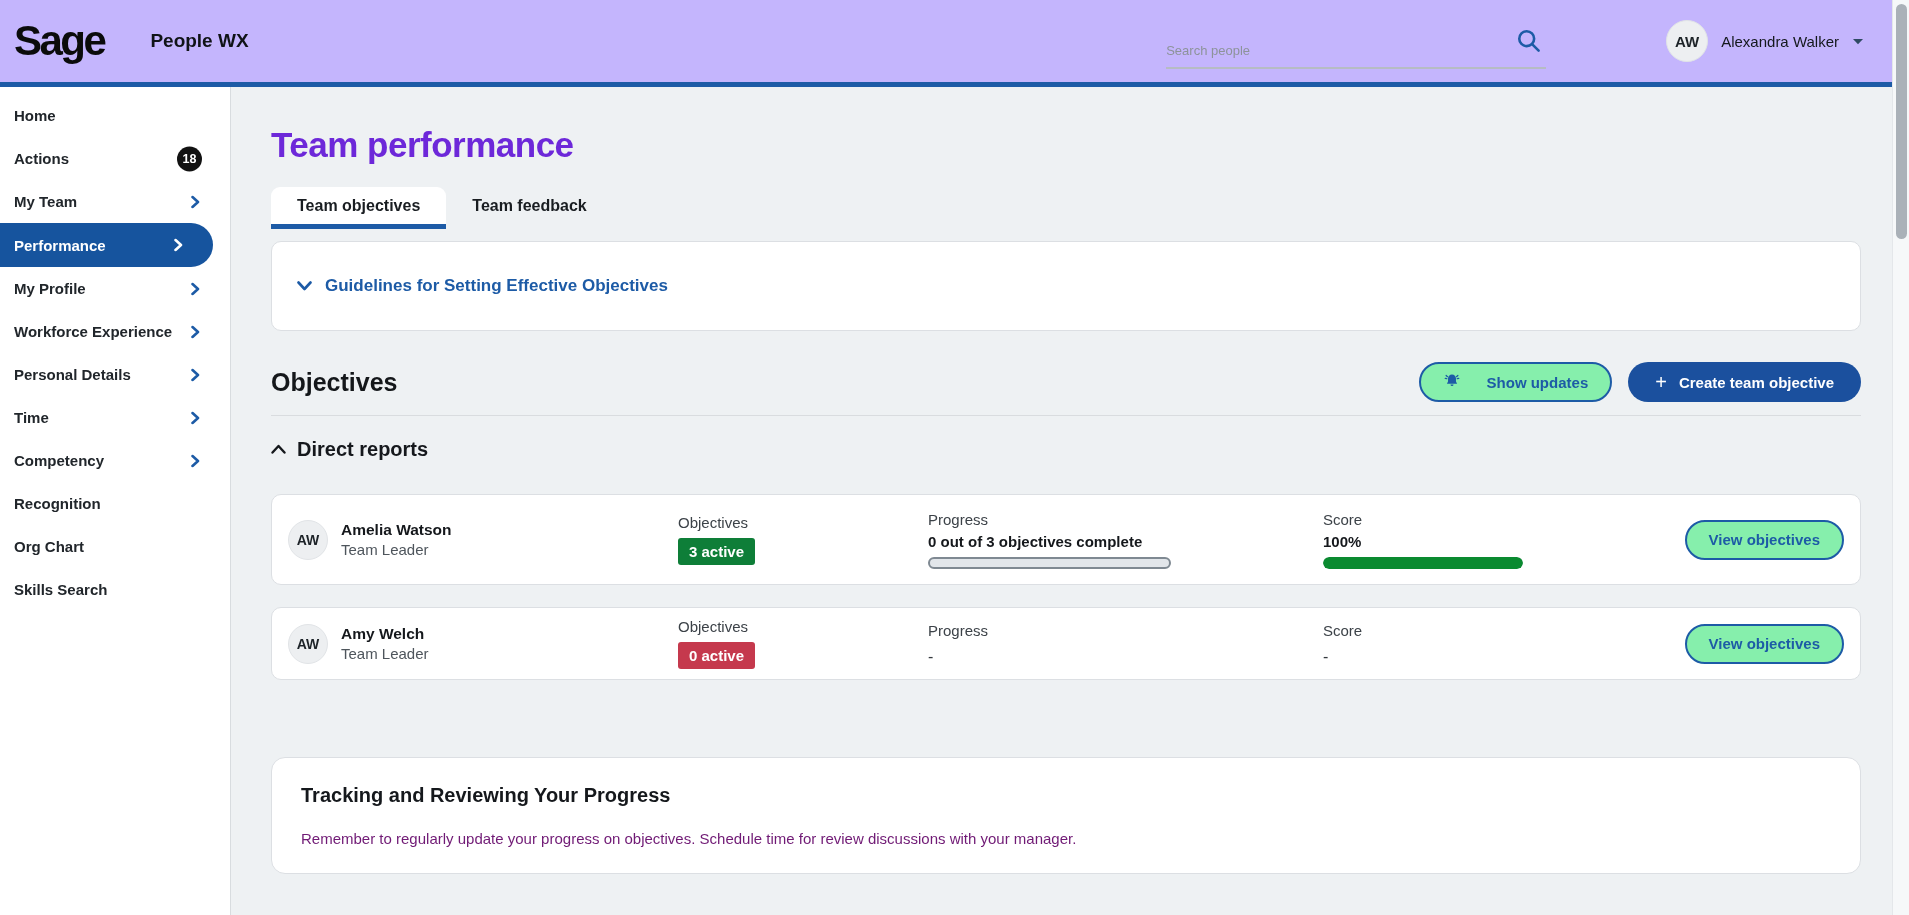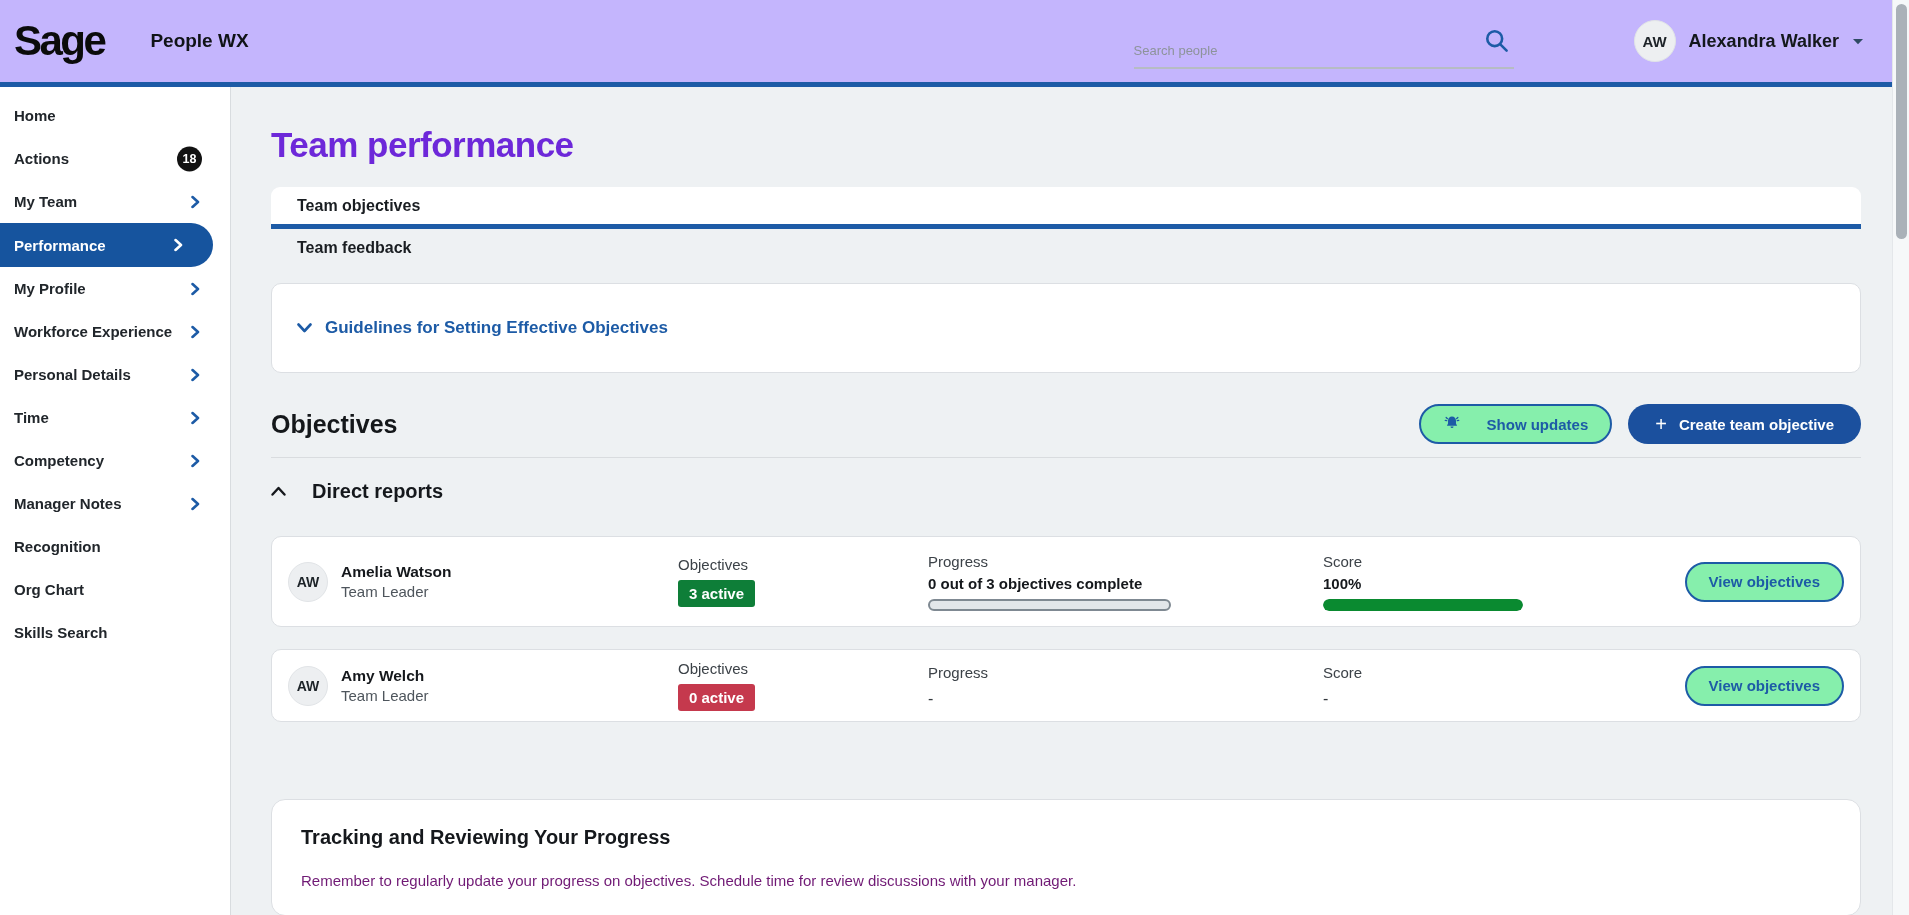--- a/index.html
+++ b/index.html
@@ -11,50 +11,50 @@
   header { position:absolute; top:0; left:0; width:1892px; height:82px; background:#c4b5fd; display:flex; align-items:center; z-index:3; }
   .logo { font-size:42px; font-weight:800; letter-spacing:-2.5px; margin-left:14px; color:#0b0b0b; }
   .app-title { font-size:19px; font-weight:800; margin-left:46px; color:#101317; }
   .spacer { flex:1; }
   .search { width:380px; margin-right:120px; border-bottom:2px solid #b6bcc3; display:flex; align-items:flex-end; padding-bottom:9px; margin-top:14px; }
   .search input { border:none; outline:none; flex:1; font-size:13px; color:#33383d; font-family:inherit; background:transparent; }
   .search input::placeholder { color:#8d939a; }
   .search .mag { margin-right:4px; }
   .user { display:flex; align-items:center; gap:13px; margin-right:28px; cursor:pointer; }
   .avatar { width:42px; height:42px; border-radius:50%; background:#edeff1; border:1px solid #e1e4e7; display:flex; align-items:center; justify-content:center; font-size:15px; font-weight:700; color:#1d2328; }
-  .user-name { font-size:18px; font-weight:700; color:#14181c; }
+  .user-name { font-size:15px; font-weight:400; color:#14181c; }
   .header-rule { position:absolute; top:82px; left:0; width:1892px; height:5px; background:#1d5ba6; z-index:3; }
 
   
   nav.sidebar { position:absolute; top:87px; left:0; width:231px; height:828px; background:#fff; border-right:1px solid #d8dcdf; padding-top:7px; z-index:2; }
   .nav-item { position:relative; height:43px; display:flex; align-items:center; padding-left:14px; font-size:15px; font-weight:700; color:#21262b; cursor:pointer; }
   .nav-item .chev { position:absolute; right:30px; top:50%; transform:translateY(-50%); display:flex; }
   .nav-item.active { background:#16549e; color:#fff; height:44px; width:213px; border-radius:0 22px 22px 0; }
   .count-badge { position:absolute; right:28px; top:50%; transform:translateY(-50%); width:25px; height:25px; border-radius:50%; background:#121212; color:#fff; font-size:12.5px; font-weight:700; display:flex; align-items:center; justify-content:center; }
 
   
   main { position:absolute; top:87px; left:231px; width:1661px; height:828px; background:#eef1f3; padding:38px 31px 0 40px; overflow:hidden; }
   h1.page-title { font-size:35px; font-weight:800; letter-spacing:-0.5px; color:#6d28d9; line-height:1.15; }
 
-  .tabs { display:flex; margin-top:22px;flex-direction:column; }
+  .tabs { display:flex; margin-top:22px; }
   .tab { height:42px; padding:0 26px 5px 26px; display:flex; align-items:center; font-size:16px; font-weight:700; color:#191d21; cursor:pointer; }
   .tab.active { background:#fff; border-radius:9px 9px 0 0; padding-bottom:0; border-bottom:5px solid #1d5ba6; }
 
   .card { background:#fff; border:1px solid #dcdfe3; border-radius:10px; }
   .guidelines { margin-top:12px; height:90px; display:flex; align-items:center; padding-left:25px; gap:13px; cursor:pointer; }
   .guidelines .g-label { color:#1d5ba6; font-weight:700; font-size:17px; }
 
   .obj-header { display:flex; align-items:center; margin-top:31px; padding-bottom:13px; border-bottom:1px solid #d9dcdf; }
   .obj-header h2 { font-size:25px; font-weight:800; color:#14171a; }
   .obj-actions { margin-left:auto; display:flex; gap:16px; }
   .btn { height:40px; display:flex; align-items:center; border-radius:22px; font-family:inherit; font-size:15px; font-weight:700; cursor:pointer; }
   .btn-outline { background:#86efac; border:2px solid #1d5ba6; color:#1d5ba6; padding:11px 22px; gap:26px; }
   .btn-primary { background:#1b509e; border:none; color:#fff; padding:0 27px; gap:12px; }
 
-  .group-header { margin-top:21px; height:24px; display:flex; align-items:center; gap:26px; cursor:pointer; }
+  .group-header { margin-top:21px; height:24px; display:flex; align-items:center; gap:11px; cursor:pointer; }
   .group-header .g-title { font-size:20px; font-weight:800; color:#15181c; }
 
   .report-row { display:grid; grid-template-columns:390px 250px 395px 1fr 185px; align-items:center; padding:0 16px; }
   .row-1 { margin-top:33px; height:91px; }
   .row-2 { margin-top:22px; height:73px; }
   .person { display:flex; align-items:center; gap:13px; }
   .avatar-sm { width:40px; height:40px; border-radius:50%; background:#edeff1; border:1px solid #e1e4e7; display:flex; align-items:center; justify-content:center; font-size:14px; font-weight:700; color:#1d2328; }
   .p-name { font-size:15.5px; font-weight:700; color:#15181c; line-height:1.25; }
   .p-role { font-size:15px; color:#4e555c; line-height:1.3; }
   .cell-label { font-size:15px; color:#3c4248; }
@@ -158,28 +158,20 @@
     <div class="nav-item">
       <span>Time</span>
       <span class="chev">
           <svg width="9" height="13" viewBox="0 0 9 13" fill="none" stroke="#1d5ba6" stroke-width="2.6" stroke-linecap="round" stroke-linejoin="round">
             <path d="M1.5 1.5 L7 6.5 L1.5 11.5"></path>
           </svg>
         </span>
     </div>
     <div class="nav-item">
       <span>Competency</span>
-      <span class="chev">
-          <svg width="9" height="13" viewBox="0 0 9 13" fill="none" stroke="#1d5ba6" stroke-width="2.6" stroke-linecap="round" stroke-linejoin="round">
-            <path d="M1.5 1.5 L7 6.5 L1.5 11.5"></path>
-          </svg>
-        </span>
-    </div>
-    <div class="nav-item">
-      <span>Manager Notes</span>
       <span class="chev">
           <svg width="9" height="13" viewBox="0 0 9 13" fill="none" stroke="#1d5ba6" stroke-width="2.6" stroke-linecap="round" stroke-linejoin="round">
             <path d="M1.5 1.5 L7 6.5 L1.5 11.5"></path>
           </svg>
         </span>
     </div>
     <div class="nav-item">
       <span>Recognition</span>
     </div>
     <div class="nav-item">

